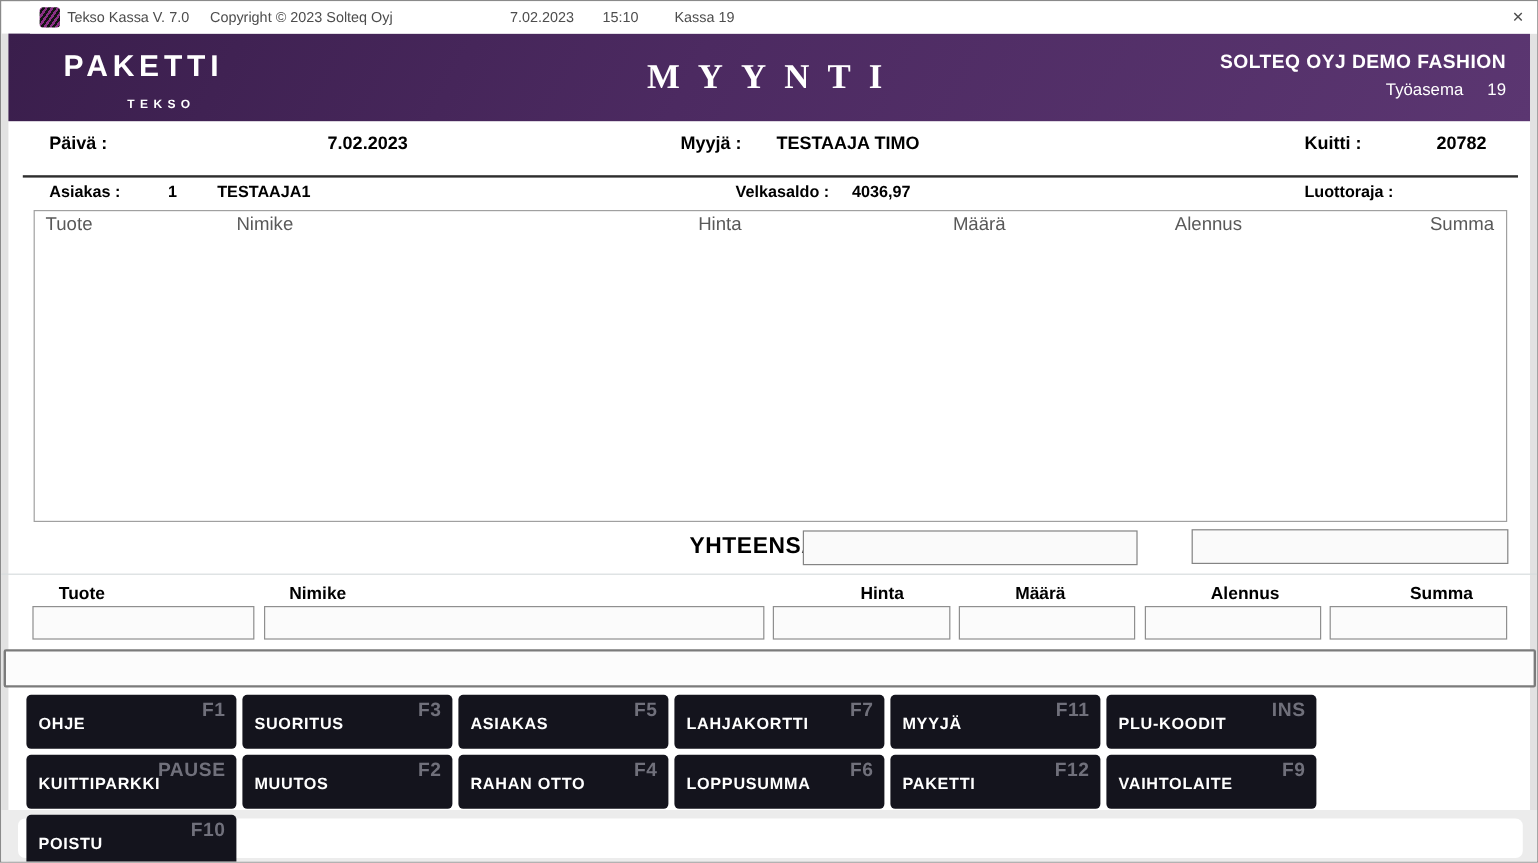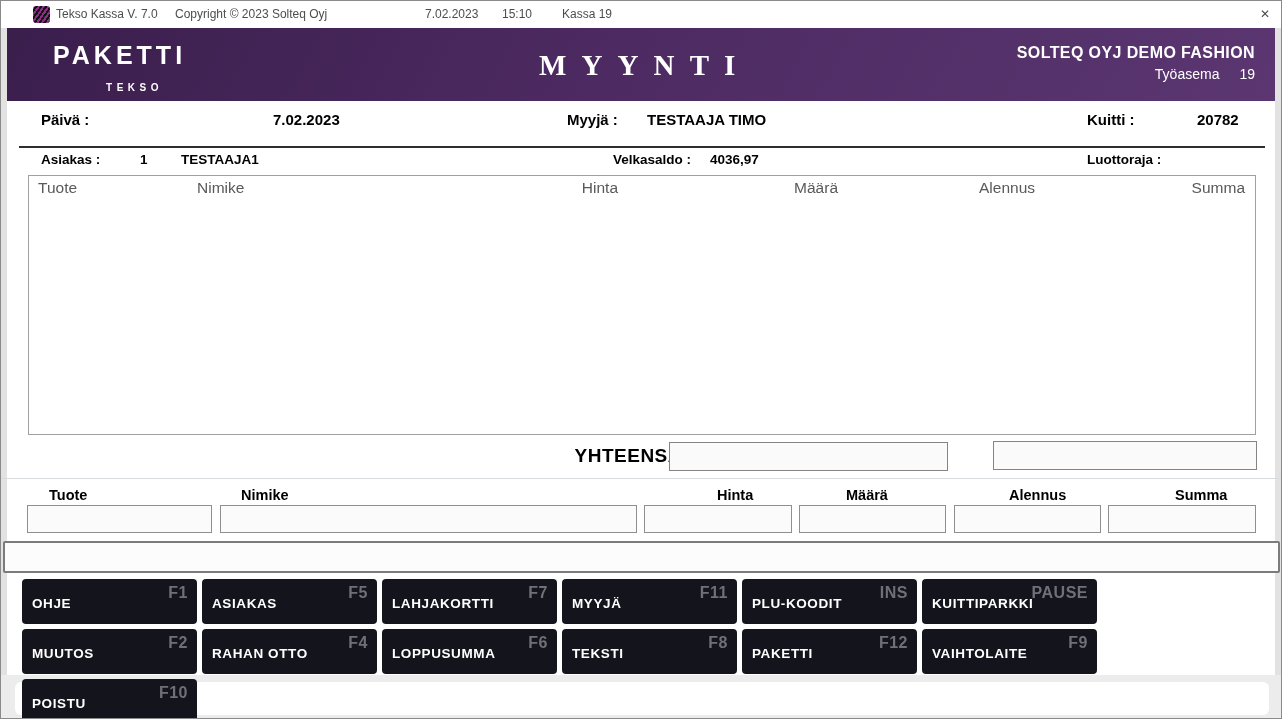--- a/index.html
+++ b/index.html
@@ -167,20 +167,24 @@
   <input class="entry-input" style="left: 1107px; width: 148px;" value="">
 
   <input class="message-bar" value="" style="">
 
   <div class="fn-grid">
     <div class="fn-btn">
       <span class="fn-label">OHJE</span>
       <span class="fn-key">F1</span>
     </div>
     <div class="fn-btn">
+      <span class="fn-label">SUORITUS</span>
+      <span class="fn-key">F3</span>
+    </div>
+    <div class="fn-btn">
       <span class="fn-label">ASIAKAS</span>
       <span class="fn-key">F5</span>
     </div>
     <div class="fn-btn">
       <span class="fn-label">LAHJAKORTTI</span>
       <span class="fn-key">F7</span>
     </div>
     <div class="fn-btn">
       <span class="fn-label">MYYJÄ</span>
       <span class="fn-key">F11</span>
@@ -200,24 +204,20 @@
     </div>
     <div class="fn-btn">
       <span class="fn-label">RAHAN OTTO</span>
       <span class="fn-key">F4</span>
     </div>
     <div class="fn-btn">
       <span class="fn-label">LOPPUSUMMA</span>
       <span class="fn-key">F6</span>
     </div>
     <div class="fn-btn">
-      <span class="fn-label">TEKSTI</span>
-      <span class="fn-key">F8</span>
-    </div>
-    <div class="fn-btn">
       <span class="fn-label">PAKETTI</span>
       <span class="fn-key">F12</span>
     </div>
     <div class="fn-btn">
       <span class="fn-label">VAIHTOLAITE</span>
       <span class="fn-key">F9</span>
     </div>
     <div class="fn-btn">
       <span class="fn-label">POISTU</span>
       <span class="fn-key">F10</span>

